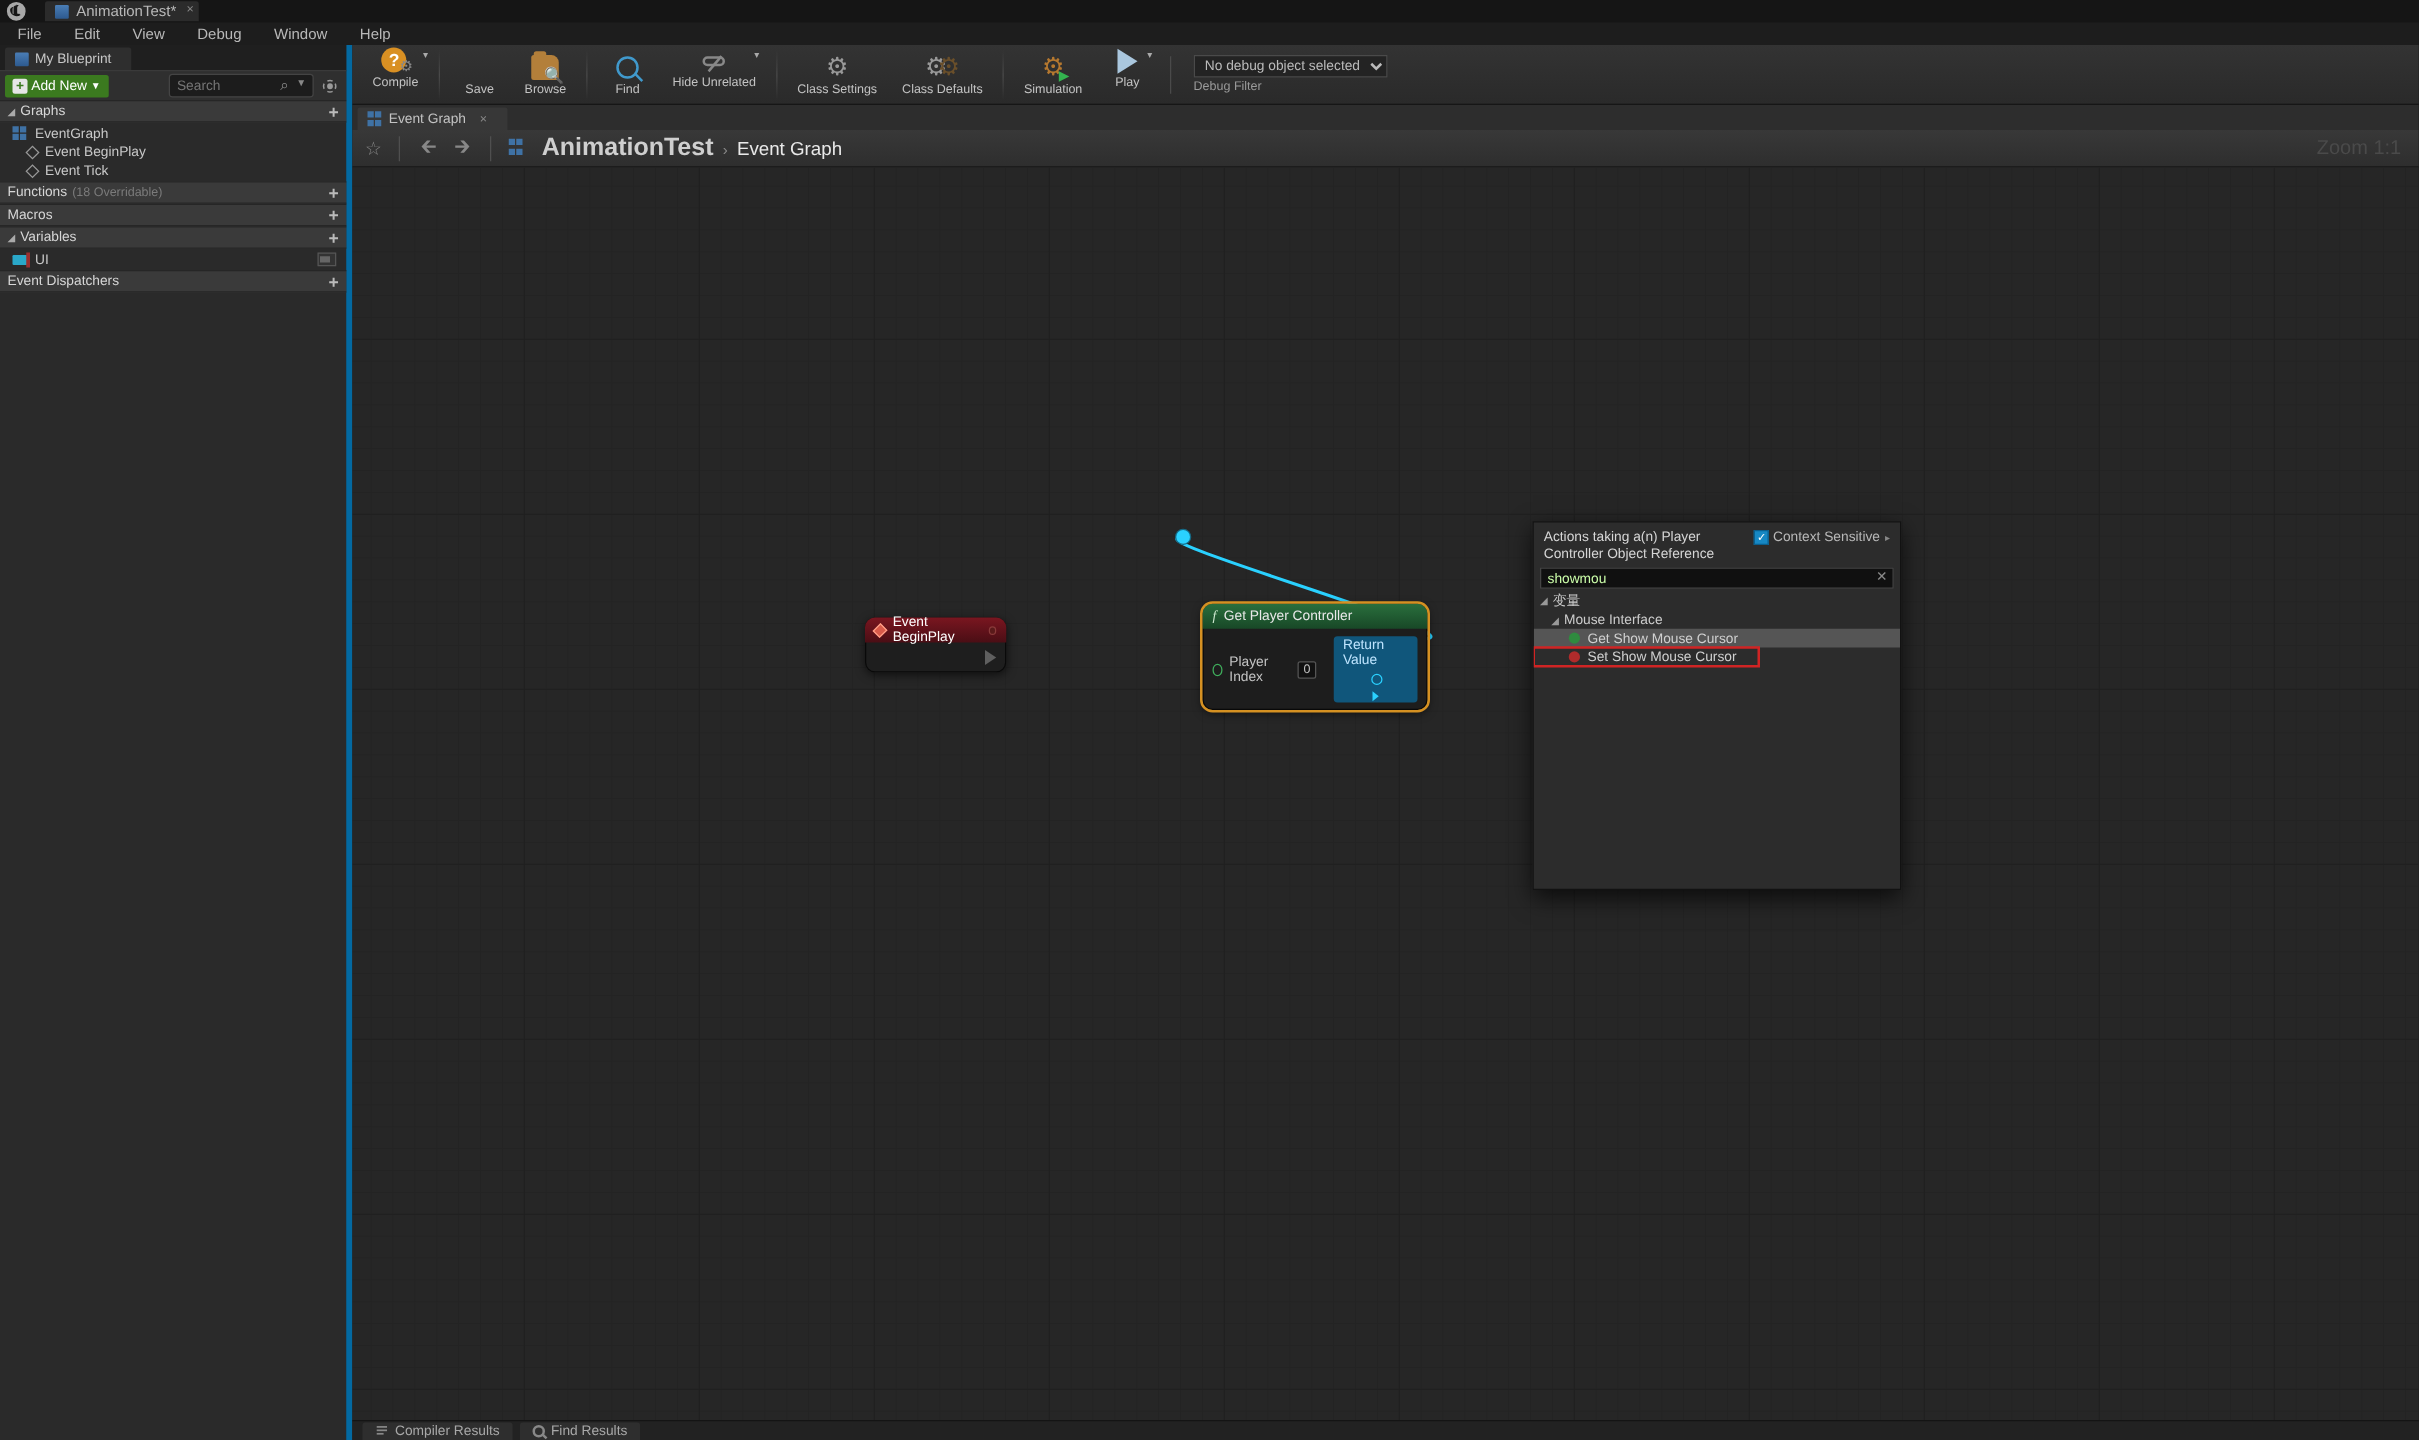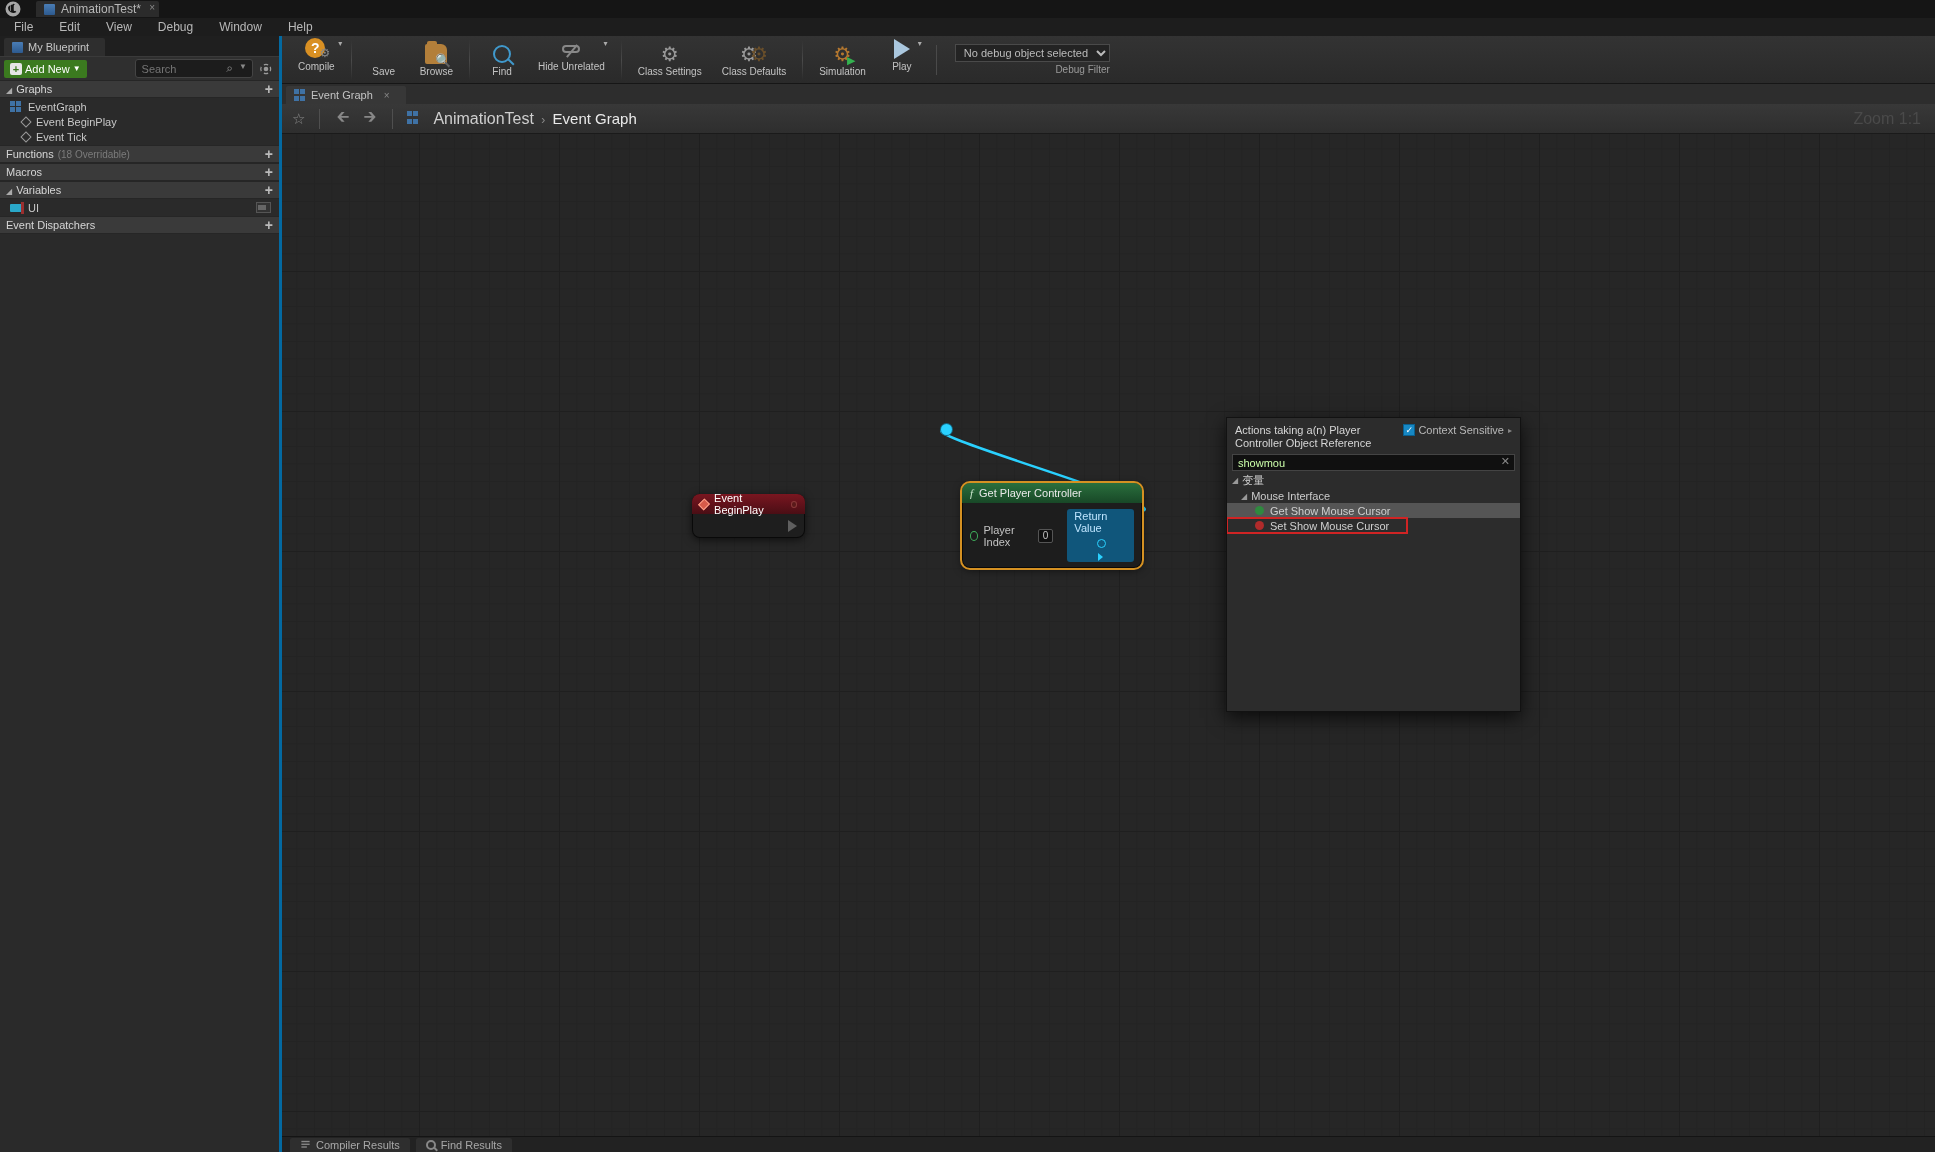--- a/index.html
+++ b/index.html
@@ -14,21 +14,21 @@
 .bp-icon { width:11px; height:11px; background: linear-gradient(180deg,#4a7db5,#2d5a8f); border-radius:1px; }
 
 
 .menubar { height: 18px; background: #1d1d1d; display:flex; align-items:center; padding-left:6px; gap:10px;}
 .menubar span { padding: 2px 8px; color:#b8b8b8; }
 
 
 .workspace { display:flex; height: calc(1152px - 36px); }
 
 
-.left-panel { width: 282px; background: #2a2a2a; display:flex; flex-direction:column; border-right:3px solid #0369a1;}
+.left-panel { width: 282px; background: #2a2a2a; display:flex; flex-direction:column; border-right:5px solid #0369a1;}
 .lp-tabrow { height: 20px; background:#1f1f1f; display:flex; align-items:flex-end; padding-left:4px;}
 .lp-tab { display:flex; align-items:center; gap:5px; padding:3px 16px 3px 8px; background:#2e2e2e; color:#c7c7c7; border-radius:2px 2px 0 0; font-size:11px;}
 .lp-addrow { height: 24px; background:#2f2f2f; display:flex; align-items:center; padding:0 4px; gap:4px; border-top:1px solid #3a3a3a;}
 .add-new-btn { background:#3b7a1f; color:#fff; padding:3px 6px; display:flex; align-items:center; gap:3px; font-size:11px; border-radius:2px;}
 .add-new-btn .caret{ font-size:8px; }
 .plus-badge { width:12px; height:12px; background:#e6e6e6; color:#3b7a1f; display:flex; align-items:center; justify-content:center; border-radius:2px; font-weight:bold; font-size:11px;}
 .lp-search { flex:1; position:relative;padding-left:44px; }
 .lp-search input { width:100%; height:19px; background:#1c1c1c; border:1px solid #444; border-radius:3px; color:#aaa; padding:0 20px 0 6px; font-size:11px;}
 .lp-search .mag { position:absolute; right:20px; top:2px; color:#888; font-size:12px;}
 .lp-search .caret { position:absolute; right:6px; top:3px; color:#888; font-size:8px;}
@@ -50,21 +50,21 @@
 .var-row-icon div{ width:8px; height:5px; background:#666;}
 
 
 .right-area { flex:1; display:flex; flex-direction:column; background:#242424; }
 
 
 .toolbar { height:48px; background: linear-gradient(180deg,#333333,#2a2a2a); display:flex; align-items:center; padding:0 8px; gap:4px; border-bottom:1px solid #161616;}
 .tbtn { display:flex; flex-direction:column; align-items:center; justify-content:center; height:44px; min-width:48px; padding:0 8px; color:#c3c3c3; font-size:10px; gap:1px;}
 .tbtn .tb-ico{ font-size:18px; height:22px; display:flex; align-items:center; justify-content:center; }
 .tsep { width:1px; height:40px; background: linear-gradient(180deg, transparent, #4a4a4a, transparent); margin:0 4px;}
-.debug-box { display:flex; flex-direction:column; align-items:flex-end; gap:2px; margin-left:8px;}
+.debug-box { display:flex; flex-direction:column; align-items:flex-start; gap:2px; margin-left:8px;}
 .debug-box select{ background:#232323; color:#bbb; border:1px solid #4a4a4a; font-size:11px; height:18px; padding:0 4px;}
 .debug-box .lbl{ font-size:10px; color:#9a9a9a;}
 
 .compile-ico{ position:relative; width:28px; height:24px; }
 .compile-ico .q { width:20px; height:20px; border-radius:50%; background:#d99023; color:#fff; font-weight:bold; display:flex; align-items:center; justify-content:center; font-size:14px; position:absolute; left:3px; top:0;}
 .compile-ico .gear{ position:absolute; right:0; bottom:0; color:#888; font-size:12px;}
 .browse-ico { width:22px; height:20px; background:#b37f3a; border-radius:2px 6px 2px 2px; position:relative;}
 .browse-ico::before{ content:''; position:absolute; width:10px; height:4px; top:-3px; left:2px; background:#b37f3a; border-radius:2px 2px 0 0;}
 .browse-ico .mag{ position:absolute; right:-4px; bottom:-4px; color:#ddd; font-size:13px;}
 .find-ico-sh{ width:18px;height:18px;border:2px solid #4099cc;border-radius:50%;position:relative;}
@@ -80,21 +80,21 @@
 
 .graph-tabrow{ height:20px; background:#2d2d2d; display:flex; align-items:flex-end; padding-left:4px;}
 .graph-tab{ display:flex; align-items:center; gap:5px; padding:3px 16px 3px 8px; background:#373737; border-radius:2px 2px 0 0; font-size:11px; color:#c3c3c3;}
 .graph-tab .close-x{ margin-left:6px; color:#888; font-size:10px;}
 
 
 .crumb-row{ height:30px; padding:0 10px; display:flex; align-items:center; gap:10px; background: linear-gradient(180deg,#383838,#2e2e2e); border-bottom:1px solid #1a1a1a; position:relative;}
 .crumb-row .star{ color:#888; font-size:15px;}
 .crumb-row .arrow{ color:#888; font-size:16px; padding:0 2px;}
 .crumb-row .sep{ width:1px; height:20px; background:#4f4f4f; margin:0 4px;}
-.crumb-row .bc .name1{ color:#cfcfcf; font-size:16px;}
+.crumb-row .bc .name1{ color:#cfcfcf; font-size:20px;font-weight:bold;}
 .crumb-row .bc .name2{ color:#e9e9e9; font-size:15px;}
 .crumb-row .zoom{ position:absolute; right:14px; color:#4a4a4a; font-size:16px;}
 
 
 .graph-canvas{ flex:1; position:relative; background:#262626; overflow:hidden;}
 .grid{ position:absolute; inset:0;
   background-image:
     linear-gradient(#1f1f1f 1px, transparent 1px),
     linear-gradient(90deg, #1f1f1f 1px, transparent 1px),
     linear-gradient(#232323 1px, transparent 1px),

